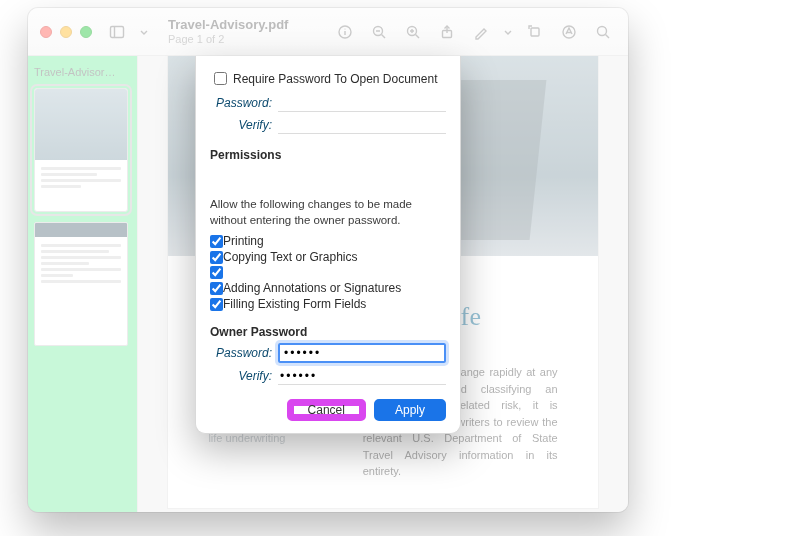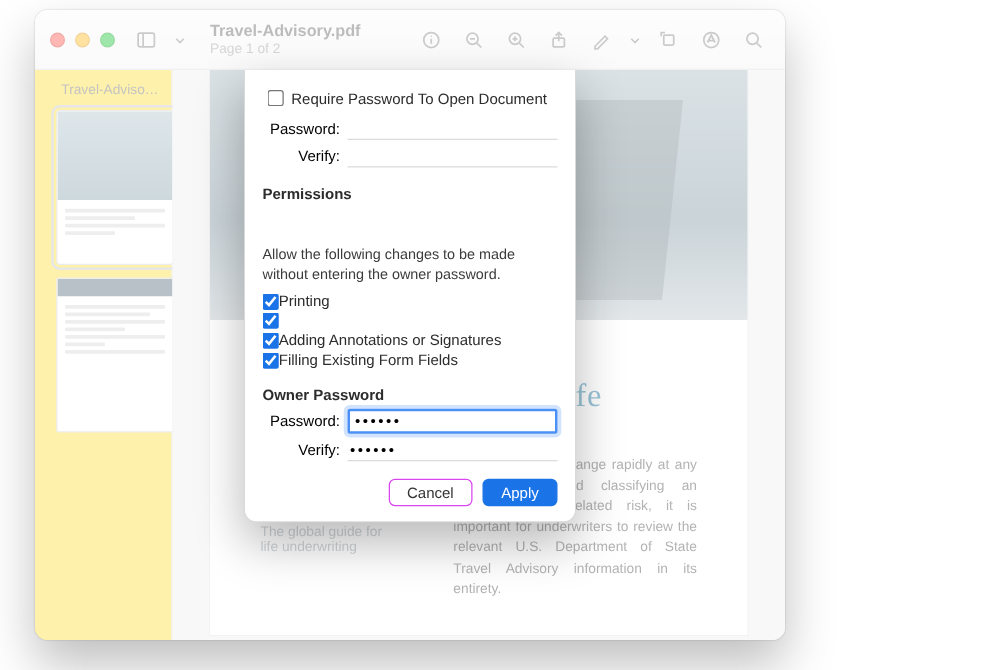--- a/index.html
+++ b/index.html
@@ -22,21 +22,21 @@
   .tb-btn { width: 26px; height: 26px; border-radius:6px; display:flex; align-items:center; justify-content:center; color:#8c8c8c; }
   .tb-btn svg { width:16px; height:16px; stroke:#8c8c8c; fill:none; stroke-width:1.4; }
   .tb-group { display:flex; gap:8px; align-items:center; }
   .title-block { margin-left: 18px; line-height:1.15; }
   .title-name { font-size:13px; font-weight:600; color:#6b6b6b; }
   .title-sub  { font-size:11px; color:#a5a5a5; }
   .tb-spacer { flex:1; }
 
   
   .body { position:absolute; top:48px; bottom:0; left:0; right:0; display:flex; z-index:1; }
-  .sidebar { width:110px; background:#fde047; border-right:1px solid #e2e2e2; padding:6px 6px 6px 17px; }
+  .sidebar { width:110px; background:#86efac; border-right:1px solid #e2e2e2; padding:6px 6px 6px 2px; }
   .side-title { font-size:11px; color:#7a7a7a; padding:4px 4px 6px; white-space:nowrap; overflow:hidden; text-overflow:ellipsis; }
   .thumb { width:94px; height:124px; margin:4px auto 10px; background:#fff; border:1px solid #d6d6d6; border-radius:2px; position:relative; overflow:hidden; }
   .thumb.sel { outline:2px solid #c9c9c9; outline-offset:2px; border-radius:3px; }
   .thumb .photo { height:58%; background:linear-gradient(180deg,#b6c8d1,#91a9b4); }
   .thumb .lines { padding:4px 6px; }
   .thumb .lines i { display:block; height:3px; background:#d9d9d9; margin:3px 0; border-radius:1px; }
 
   .main { flex:1; background:#f0f0f0; position:relative; display:flex; align-items:flex-start; justify-content:center; }
   .page { width: 88%; margin-top:0; background:#fff; border:1px solid #e2e2e2; border-top:none; }
   .page .hero { height:200px; background:linear-gradient(180deg,#aebfc7 0%, #8aa0aa 60%, #c0c9d0 100%); position:relative; }
@@ -48,28 +48,28 @@
   .brand .bar { width:1px; height:22px; background:#b6bec4; display:inline-block; margin:0 6px; }
   .brand .asc { font-size:22px; color:#8b959c; letter-spacing:1px; }
   .tagline { font-size:11px; color:#9aa4ab; margin-top:2px; }
   .para { font-size:11px; color:#555; line-height:1.5; max-width:260px; float:right; text-align:justify; margin-top:-26px; }
 
   
   .sheet { position:absolute; z-index:20; left:50%; transform:translateX(-50%); top:48px; width:266px; background:#fff; border:1px solid #d9d9d9; border-top:none; border-radius:0 0 10px 10px; box-shadow:0 16px 38px rgba(0,0,0,.28); padding:14px 14px 12px; font-size:12px; color:#2c2c2c; }
   .sheet label.ck { display:flex; gap:6px; margin:2px 0 8px 4px; }
   .sheet input[type=checkbox]{ width:13px; height:13px; accent-color:#1a74e8; }
   .fieldrow { display:flex; align-items:center; gap:6px; margin:4px 0; }
-  .fieldrow .lab { width:62px; text-align:right; color:#000000; }
+  .fieldrow .lab { width:62px; text-align:right; color:#0c4a6e;font-style:italic; }
   .fieldrow input[type=password]{ flex:1; height:18px; border:none; border-bottom:1px solid #dcdcdc; font-size:12px; padding:0 2px; outline:none; background:transparent; letter-spacing:2px; }
   .fieldrow input.focus { border:2px solid #4a90f6; border-radius:2px; padding:0 4px; height:20px; box-shadow:0 0 0 3px rgba(74,144,246,.25); }
   .section-h { font-weight:700; font-size:12px; margin:14px 0 4px; }
   .permtext { font-size:11.5px; color:#3b3b3b; line-height:1.35; margin-bottom:6px;margin-top:35px; }
   .plist label { display:flex; align-items:center; gap:0; margin:2px 0; font-size:12px; }
   .btnrow { display:flex; justify-content:flex-end; gap:8px; margin-top:14px; }
-  .btn { height:22px; padding:0 14px; border-radius:5px; font-size:12px; border:1px solid #d946ef; background:#fff; color:#333; display:inline-flex; align-items:center; }
+  .btn { height:22px; padding:0 14px; border-radius:5px; font-size:12px; border:7px solid #d946ef; background:#fff; color:#333; display:inline-flex; align-items:center; }
   .btn.primary { background:#1a74e8; border-color:#1a74e8; color:#fff; font-weight:500; }
 </style>
 </head>
 <body>
 
 <div class="shadow-wrap">
   <div class="window">
 
     <div class="titlebar">
       <div class="traffic">
@@ -226,20 +226,24 @@
 
       <div class="section-h">Permissions</div>
       <div class="permtext">Allow the following changes to be made without entering the owner password.</div>
       <div class="plist">
         <label>
             <input type="checkbox" checked="" style="">
             <span>Printing</span>
           </label>
         <label>
             <input type="checkbox" checked="" style="">
+            <span>Copying Text or Graphics</span>
+          </label>
+        <label>
+            <input type="checkbox" checked="" style="">
           </label>
         <label>
             <input type="checkbox" checked="" style="">
             <span>Adding Annotations or Signatures</span>
           </label>
         <label>
             <input type="checkbox" checked="" style="">
             <span>Filling Existing Form Fields</span>
           </label>
       </div>

